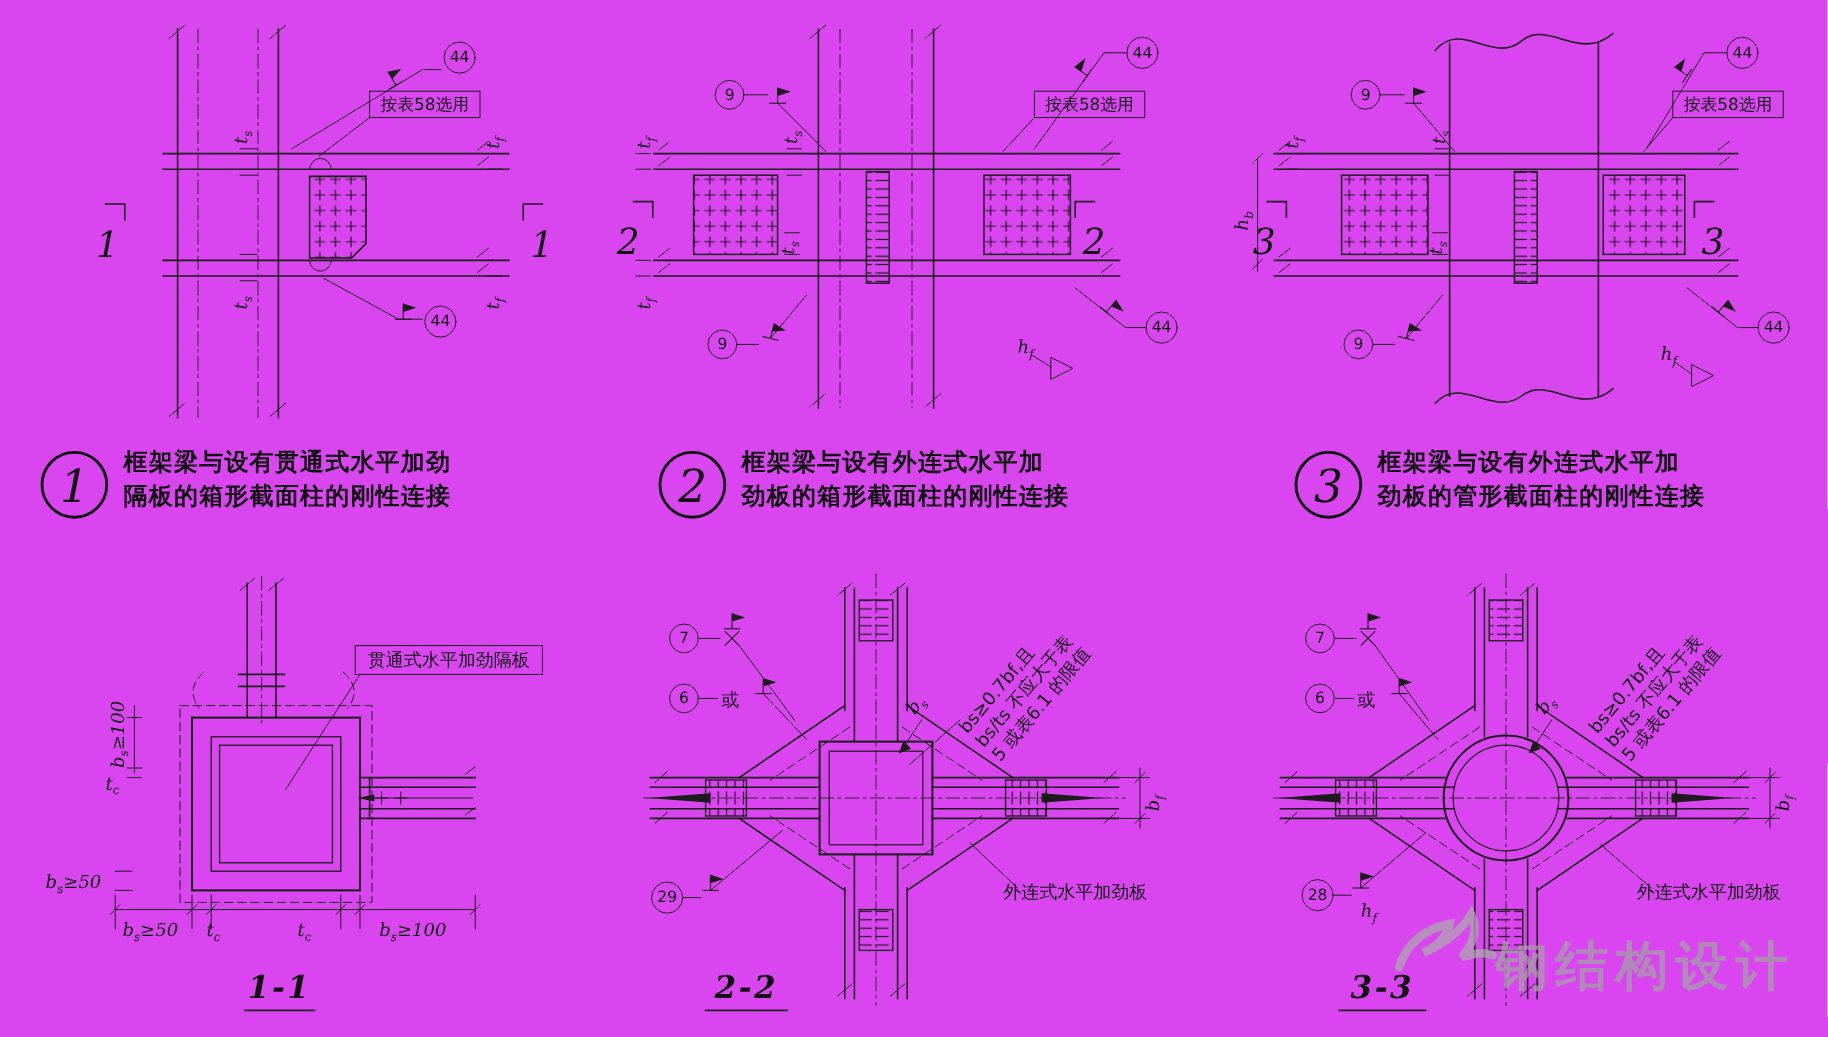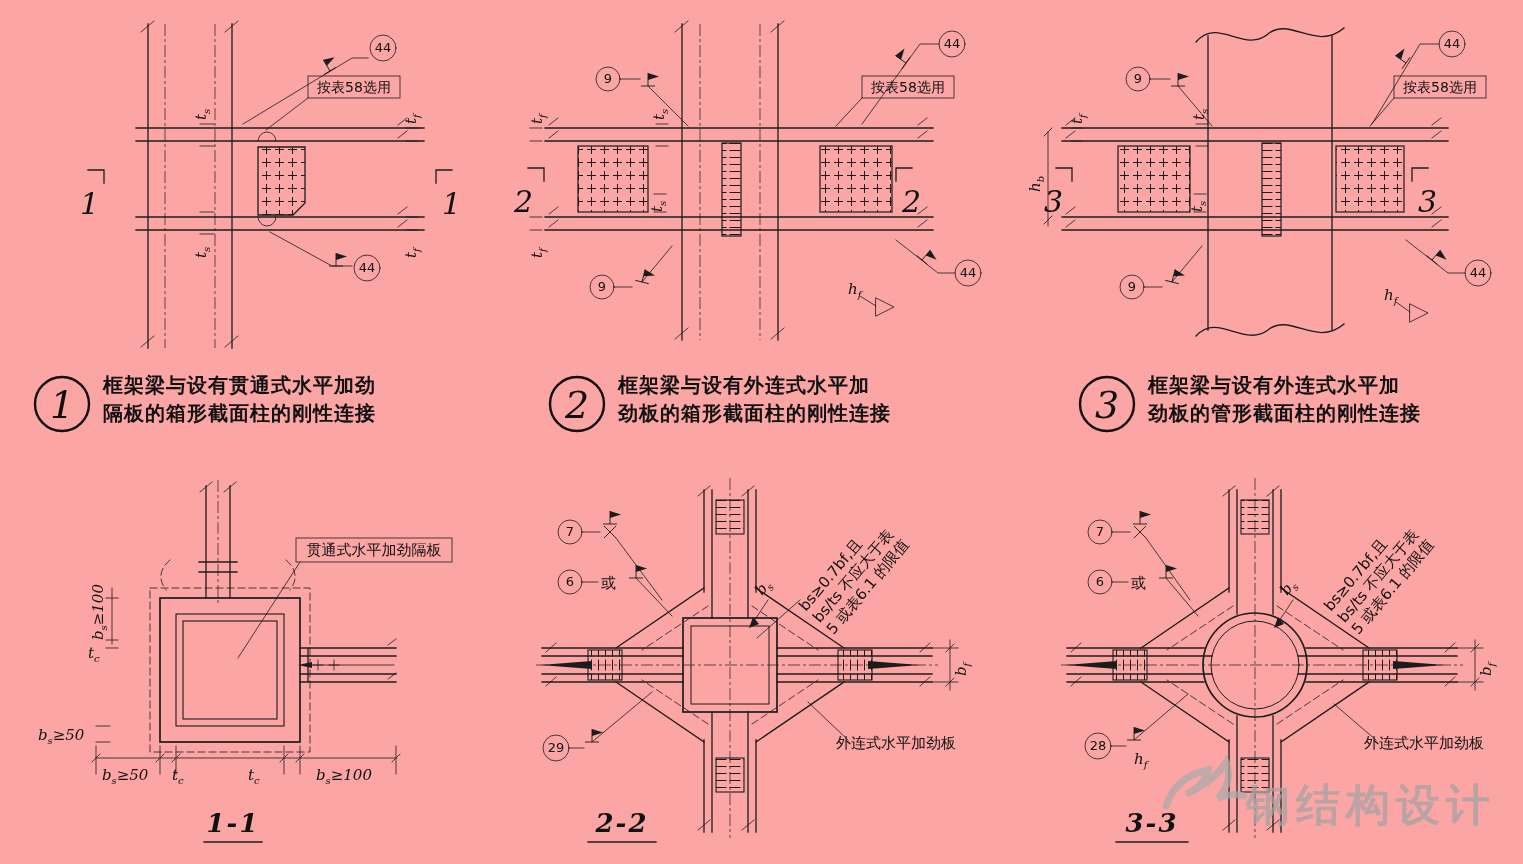--- a/index.html
+++ b/index.html
@@ -1,16 +1,16 @@
 <!DOCTYPE html>
 <html><head>
 <meta charset="utf-8">
 <style>
   html,body{margin:0;padding:0;background:#fff;}
-  #stage{position:relative;width:1523px;height:864px;background:#fca5a5;overflow:hidden;}
+  #stage{position:relative;width:1523px;height:864px;background:#d946ef;overflow:hidden;}
   svg{display:block;}
   .ln{stroke:#1c1c1c;stroke-width:1.3;fill:none;stroke-linecap:square}
   .tn{stroke:#1c1c1c;stroke-width:0.8;fill:none;stroke-linecap:square}
   .dash{stroke-dasharray:7 4}
   .cl{stroke:#1c1c1c;stroke-width:0.7;fill:none;stroke-dasharray:12 3 3 3}
   .st{stroke:#1c1c1c;stroke-linecap:square}
   .fil{fill:#1c1c1c;stroke:none}
   .cir{stroke:#111;stroke-width:2.4;fill:none}
   .dim{font:italic 15px "DejaVu Serif",serif;fill:#111}
   .sub{font-size:10px}

